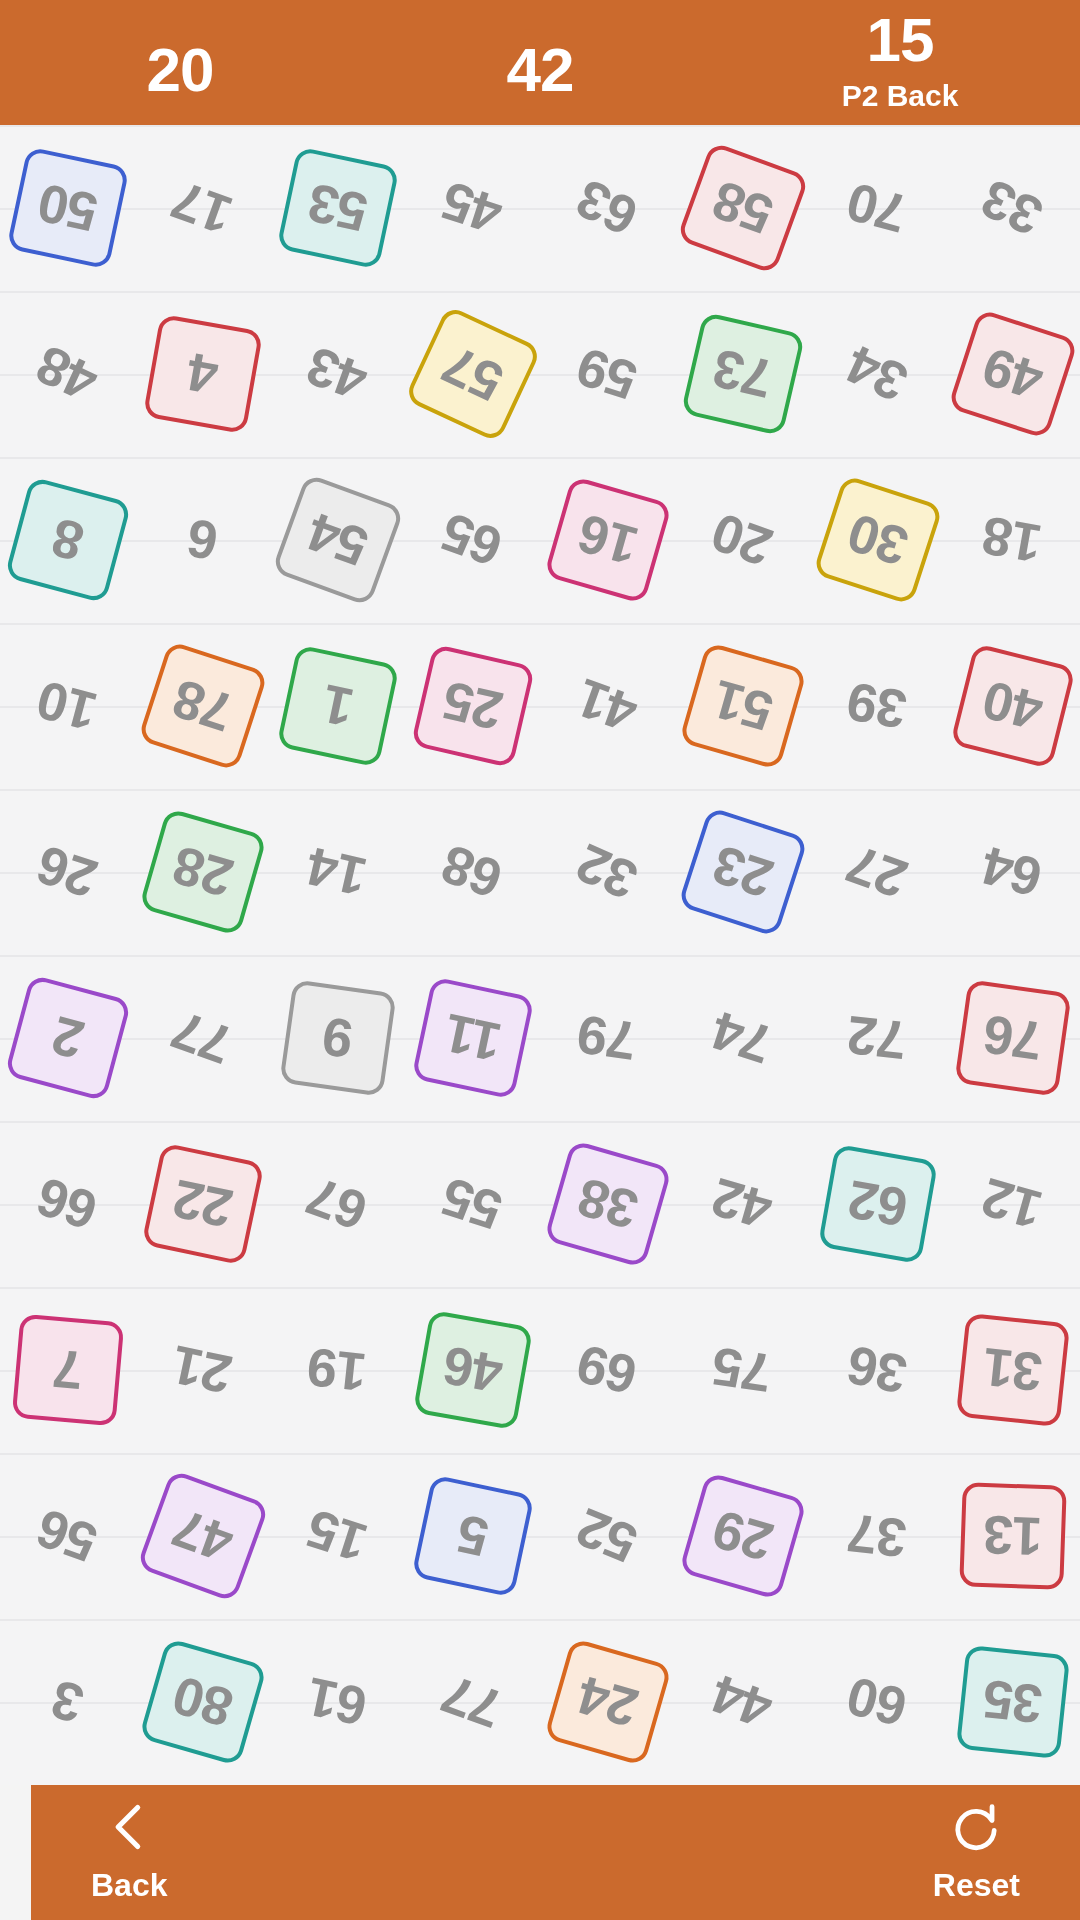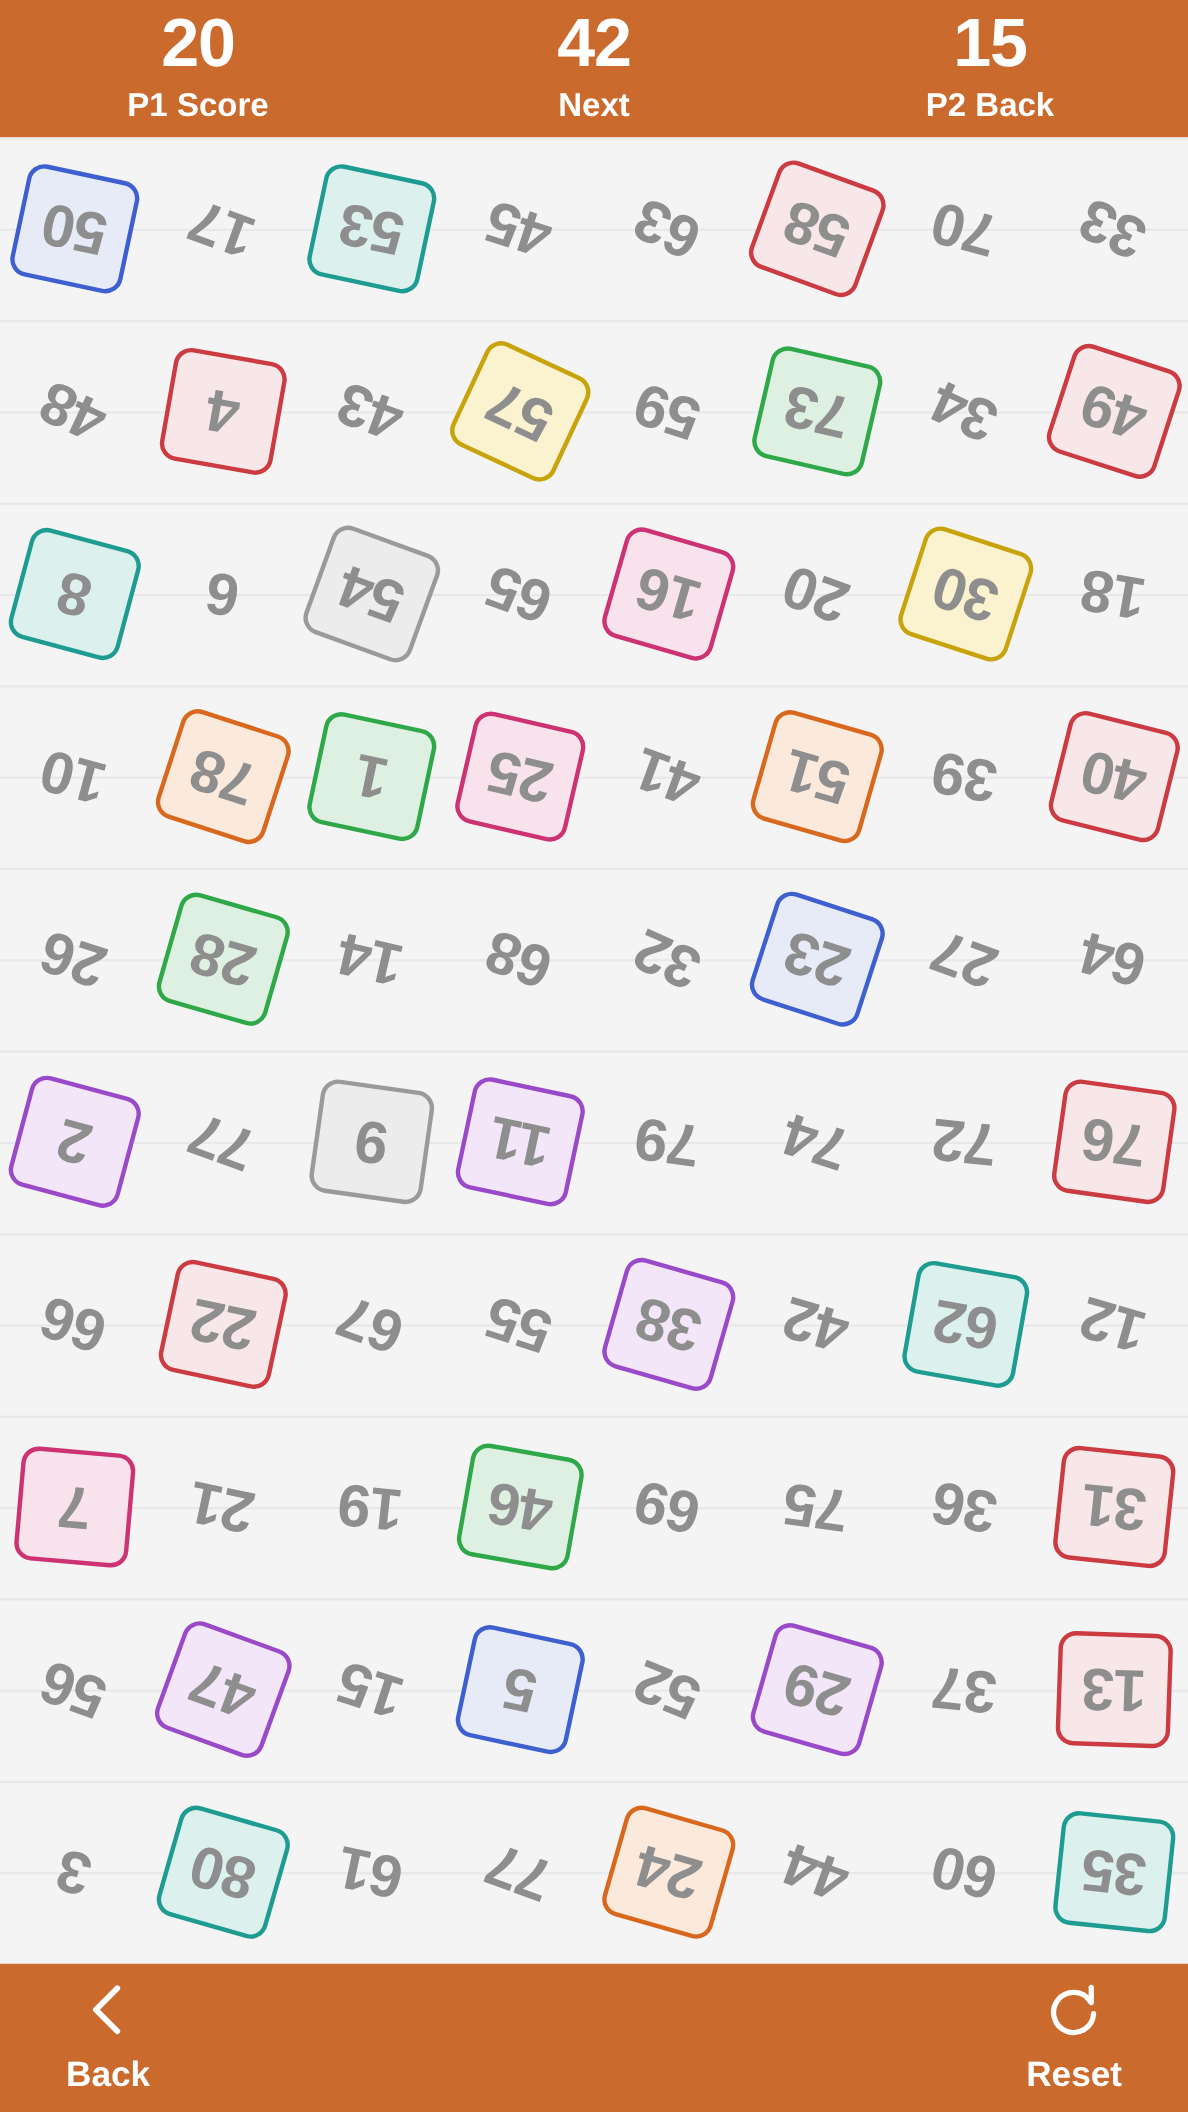--- a/index.html
+++ b/index.html
@@ -64,41 +64,40 @@
 
   
   .footer {
     height:135px;
     flex:0 0 135px;
     background:#cb6a2d;
     display:flex;
     align-items:center;
     justify-content:space-between;
     padding:0 60px;
+    margin-left:31px;
   }
   .fbtn {
     display:flex; flex-direction:column; align-items:center;
     color:#fff; gap:14px;
   }
   .fbtn .glyph { width:52px; height:52px; display:block; }
   .fbtn .caption { font-size:32px; font-weight:bold; }
 </style>
 </head>
 <body>
 
 <div id="app">
 
   <div class="header">
     <div class="hstat">
       <span class="val">20</span>
-      <span class="lbl">P1 Score</span>
     </div>
     <div class="hstat">
       <span class="val">42</span>
-      <span class="lbl">Next</span>
     </div>
     <div class="hstat">
       <span class="val">15</span>
       <span class="lbl">P2 Back</span>
     </div>
   </div>
 
   <div class="board">
     <div class="rules" id="rules">
         <div class="rule" style="top: 0px; background: rgb(232, 232, 234);"></div>

